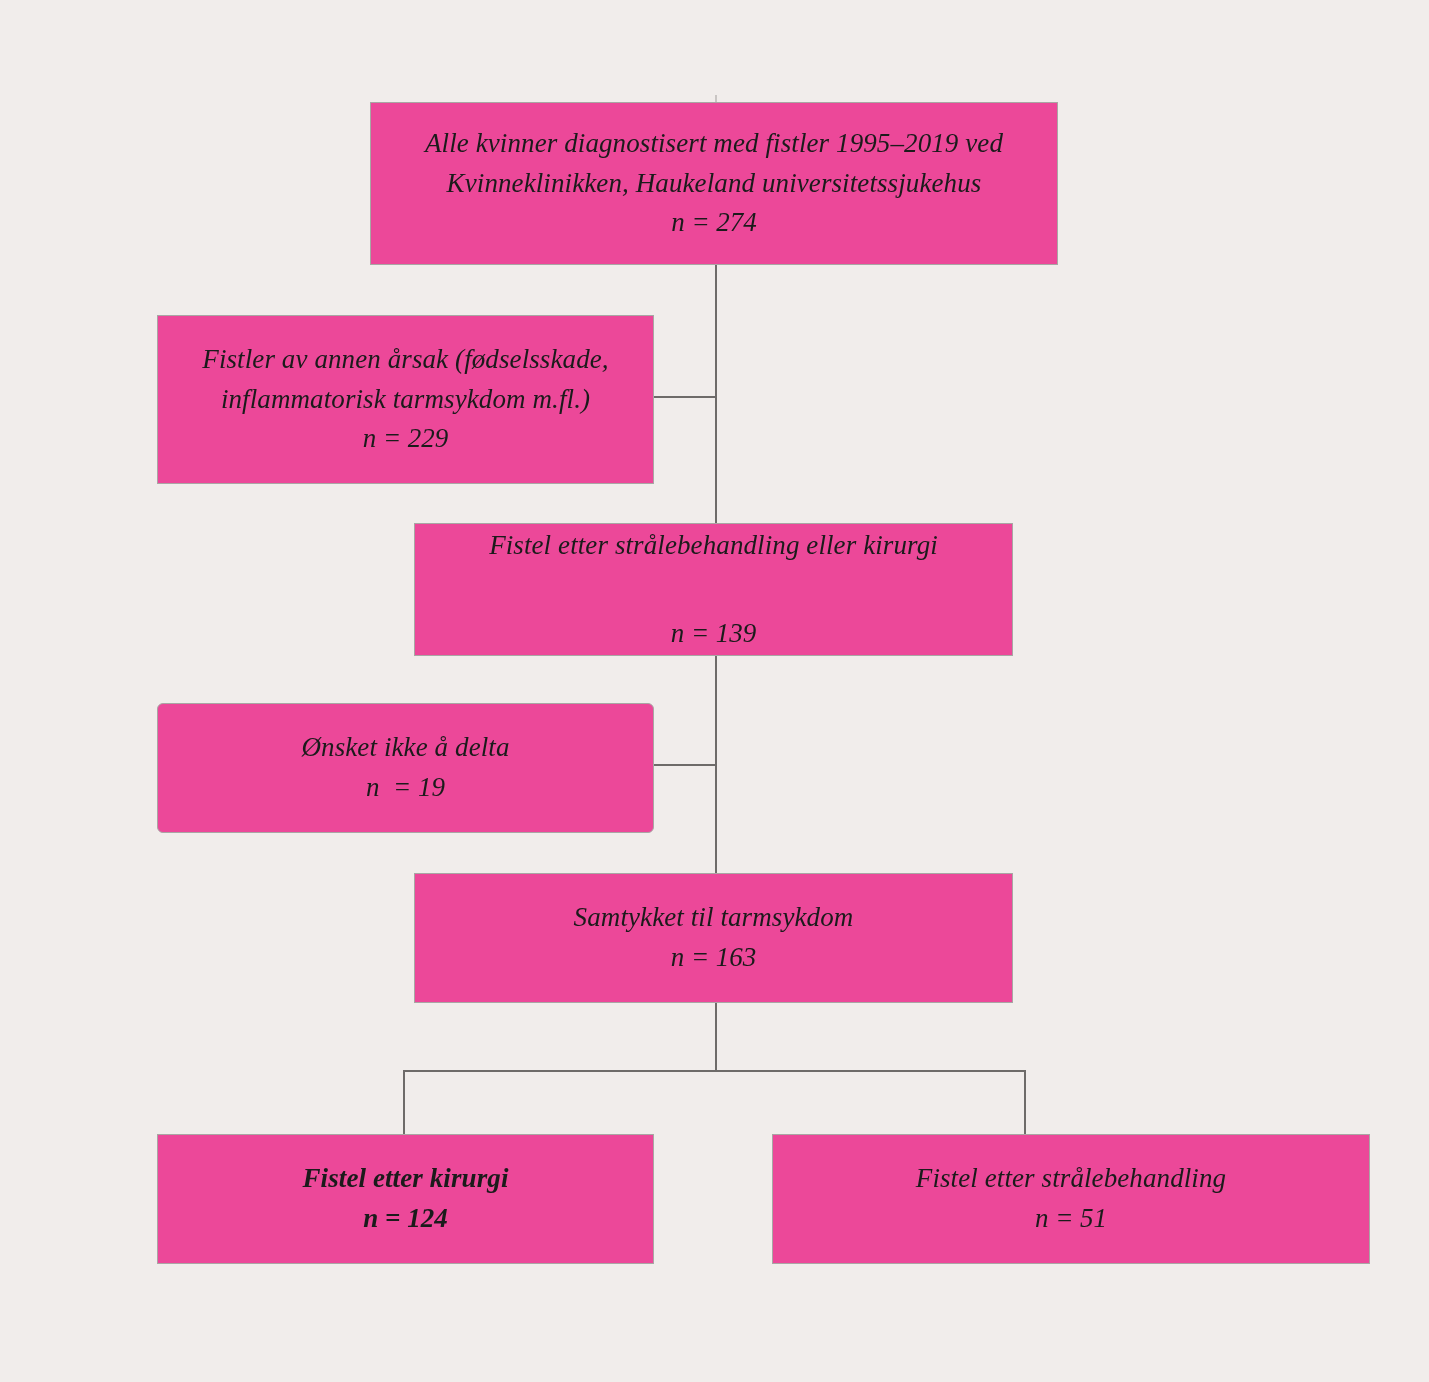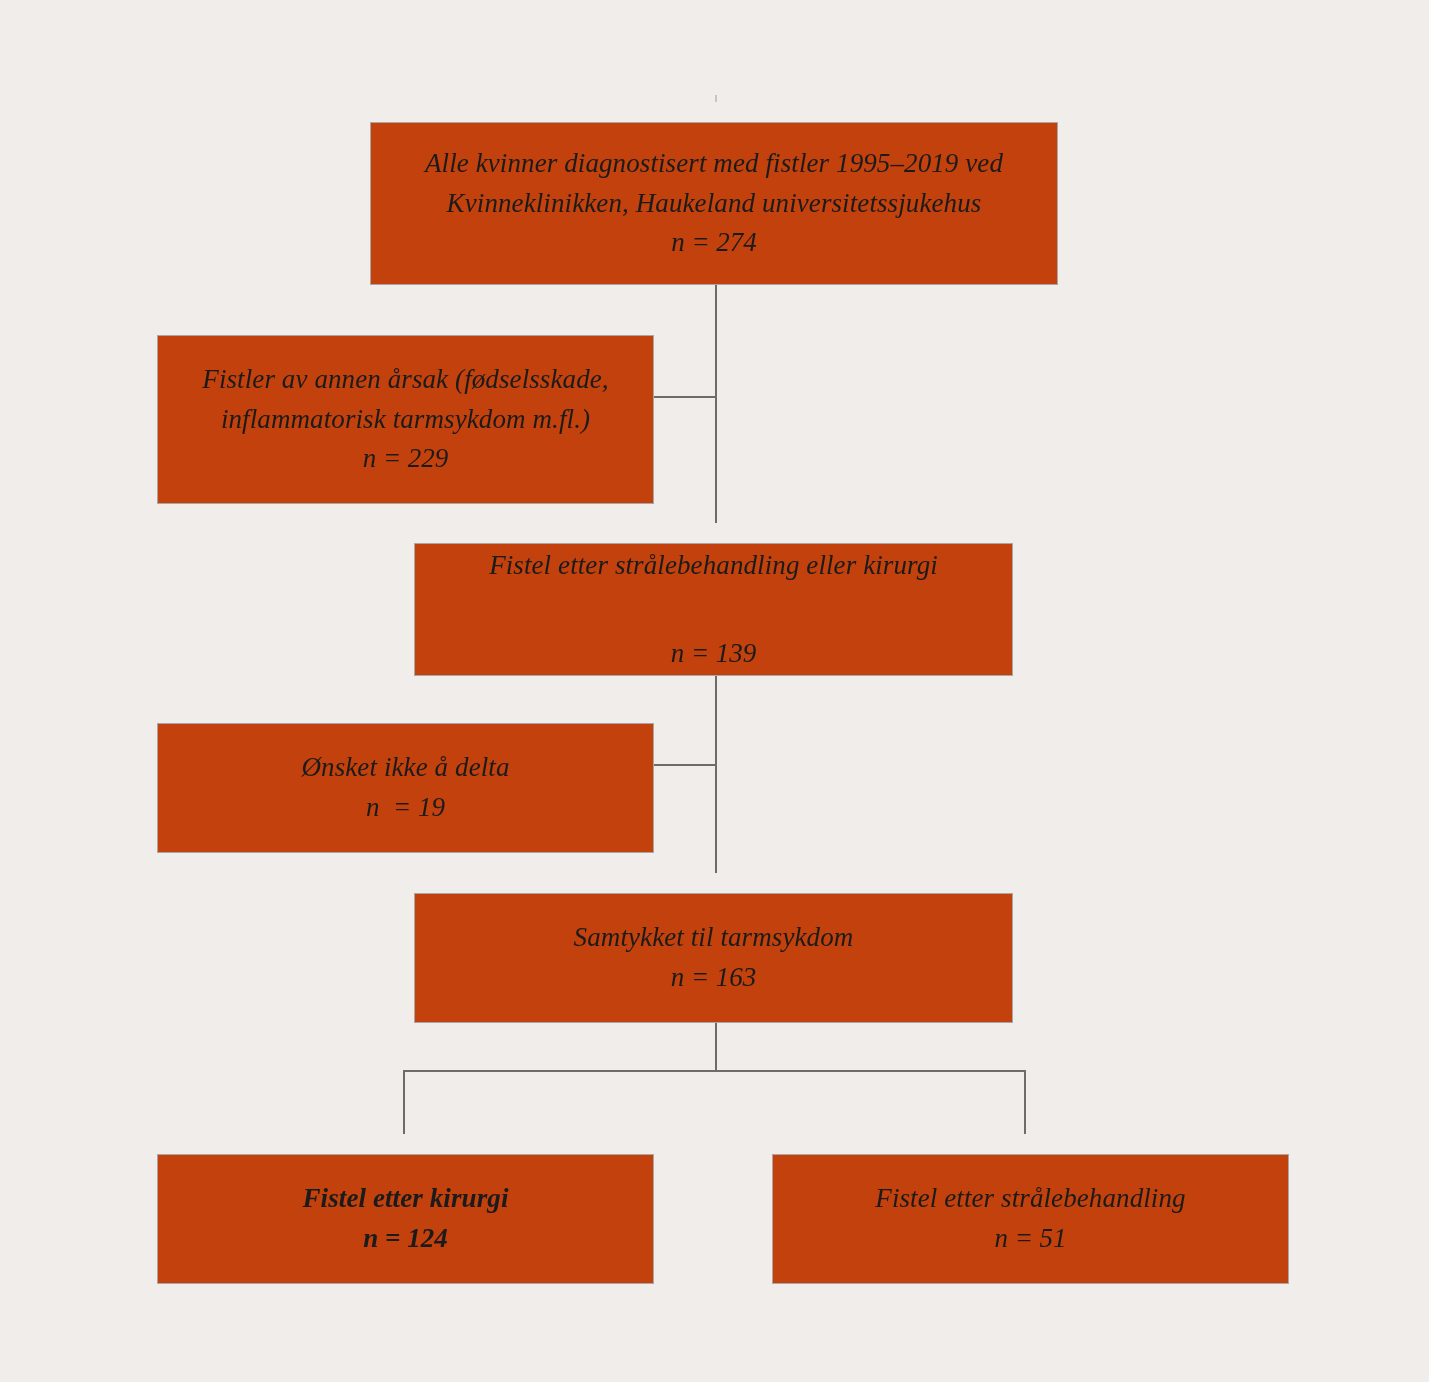--- a/index.html
+++ b/index.html
@@ -22,51 +22,50 @@
     position: absolute;
     left: 0;
     top: 0;
     width: 1429px;
     height: 1382px;
     pointer-events: none;
   }
   .node {
     position: absolute;
     box-sizing: border-box;
-    background: #c2410c;
+    background: #ec4899;
     border: 1.5px solid #a9a6a4;
     display: flex;
     flex-direction: column;
     align-items: center;
     justify-content: center;
     text-align: center;
     font-style: italic;
     color: #1b1b1b;
     font-size: 27px;
     line-height: 1.48;
     z-index: 2;
-    margin-top: 20px;
   }
   .node .ln {
     display: block;
     white-space: nowrap;
     letter-spacing: 0.1px;
   }
   .node .n-line {
     display: block;
     white-space: pre;
   }
   
   #box-cohort      { left: 370px; top: 102px;  width: 688px; height: 163px; }
   #box-other-cause { left: 157px; top: 315px;  width: 497px; height: 169px; align-items: center; }
   #box-eligible    { left: 414px; top: 523px;  width: 599px; height: 133px; gap: 48px; }
-  #box-declined    { left: 157px; top: 703px;  width: 497px; height: 130px; }
+  #box-declined    { left: 157px; top: 703px;  width: 497px; height: 130px; border-radius: 6px; }
   #box-consented   { left: 414px; top: 873px;  width: 599px; height: 130px; }
   #box-surgery     { left: 157px; top: 1134px; width: 497px; height: 130px; font-weight: bold; }
-  #box-radiation   { left: 772px; top: 1134px; width: 517px; height: 130px; font-style: italic; }
+  #box-radiation   { left: 772px; top: 1134px; width: 598px; height: 130px; font-style: italic; }
 </style>
 </head>
 <body>
 
 <div id="canvas">
 
   <svg class="connectors" viewBox="0 0 1429 1382" xmlns="http://www.w3.org/2000/svg">
     <g stroke="#6e6b69" stroke-width="2.4" fill="none" shape-rendering="crispEdges">
 
       <line x1="716" y1="95" x2="716" y2="102" stroke="#c9c5c3" stroke-width="2"></line>

